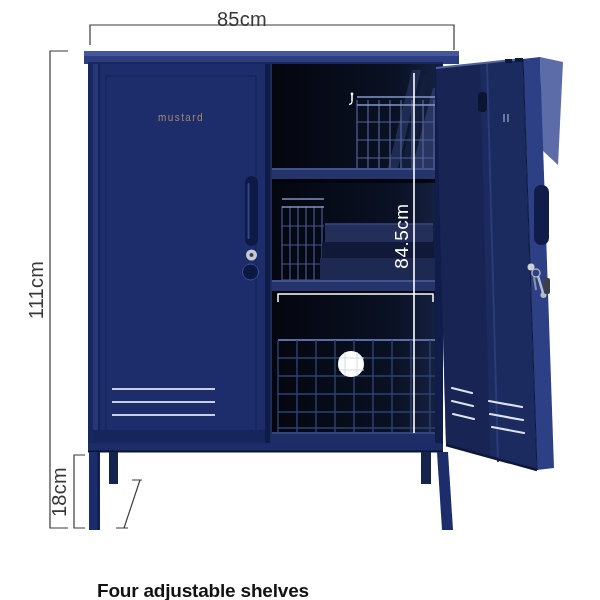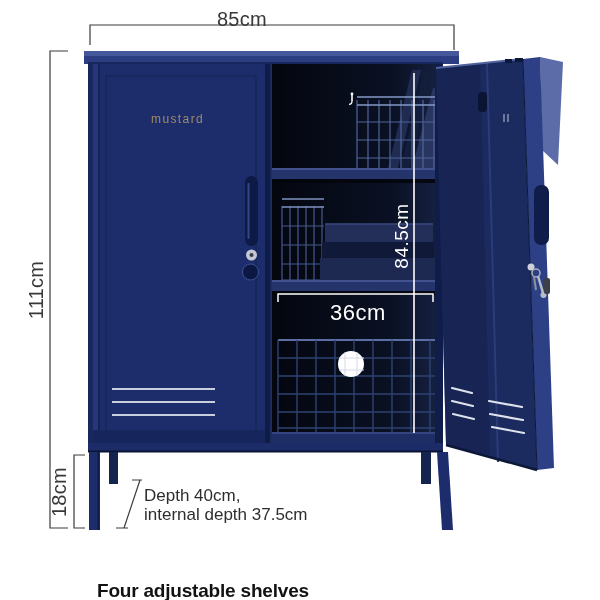--- a/index.html
+++ b/index.html
@@ -24,22 +24,22 @@
   }
   .depth-note{
     position:absolute;left:144px;top:486px;color:#2e2e2e;font-size:17px;
     line-height:19px;white-space:nowrap;
   }
   .caption{
     position:absolute;left:97px;top:580px;width:300px;color:#121212;
     font-size:19px;font-weight:700;letter-spacing:-.2px;white-space:nowrap;
   }
   .brand{
-    position:absolute;left:151px;top:112px;width:70px;text-align:left;
-    color:#b09365;font-size:12px;letter-spacing:1.4px;opacity:.9;white-space:nowrap;
+    position:absolute;left:134px;top:112px;width:70px;text-align:right;
+    color:#b09365;font-size:10px;letter-spacing:1.4px;opacity:.9;white-space:nowrap;
   }
   .lbl-w{left:212px;top:8px;width:60px;}
   .lbl-h{left:1px;top:279px;width:70px;height:22px;}
   .lbl-leg{left:29px;top:481px;width:60px;height:22px;}
 </style>
 </head>
 <body>
 
 <div class="canvas">
 
@@ -250,20 +250,15 @@
         <line x1="490" y1="414" x2="523" y2="420"></line>
         <line x1="492" y1="427" x2="524" y2="433"></line>
       </g>
     </g>
   </svg>
 
   <div class="dim-label lbl-w">85cm</div>
   <div class="dim-label rot lbl-h">111cm</div>
   <div class="dim-label rot lbl-leg">18cm</div>
   <div class="label-84">84.5cm</div>
-  <div class="label-36">36cm</div>
-  <div class="depth-note">
-    <div>Depth 40cm,</div>
-    <div>internal depth 37.5cm</div>
-  </div>
   <div class="brand">mustard</div>
   <div class="caption">Four adjustable shelves</div>
 </div>
 
 </body></html>

